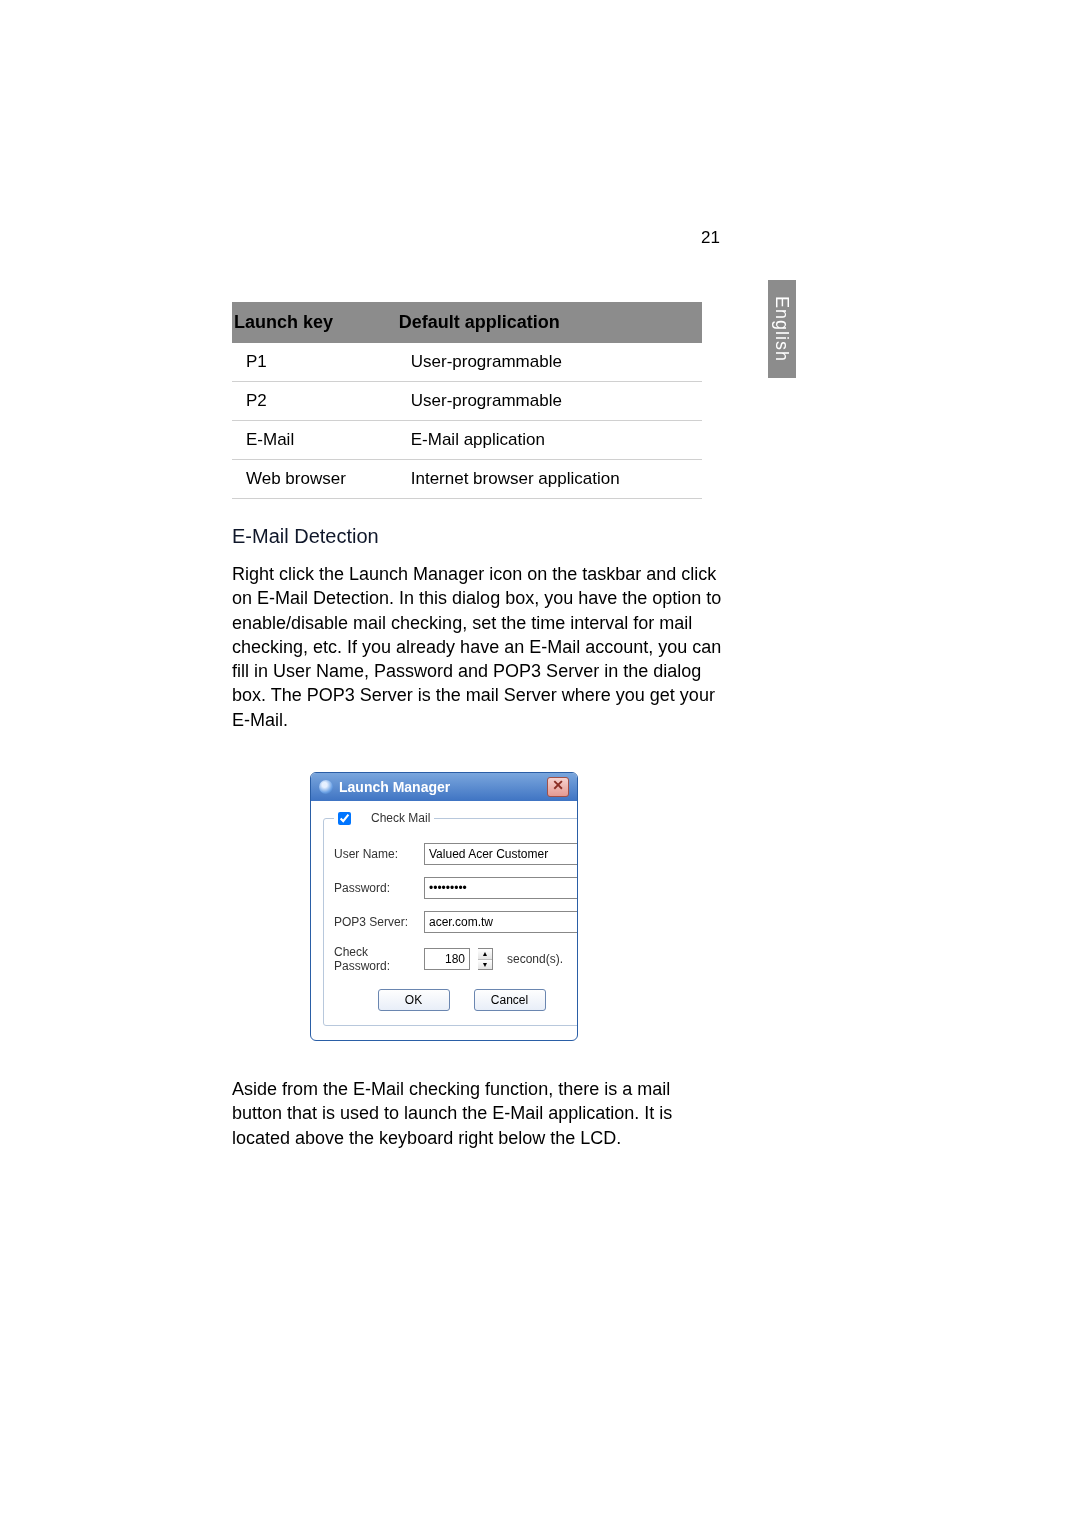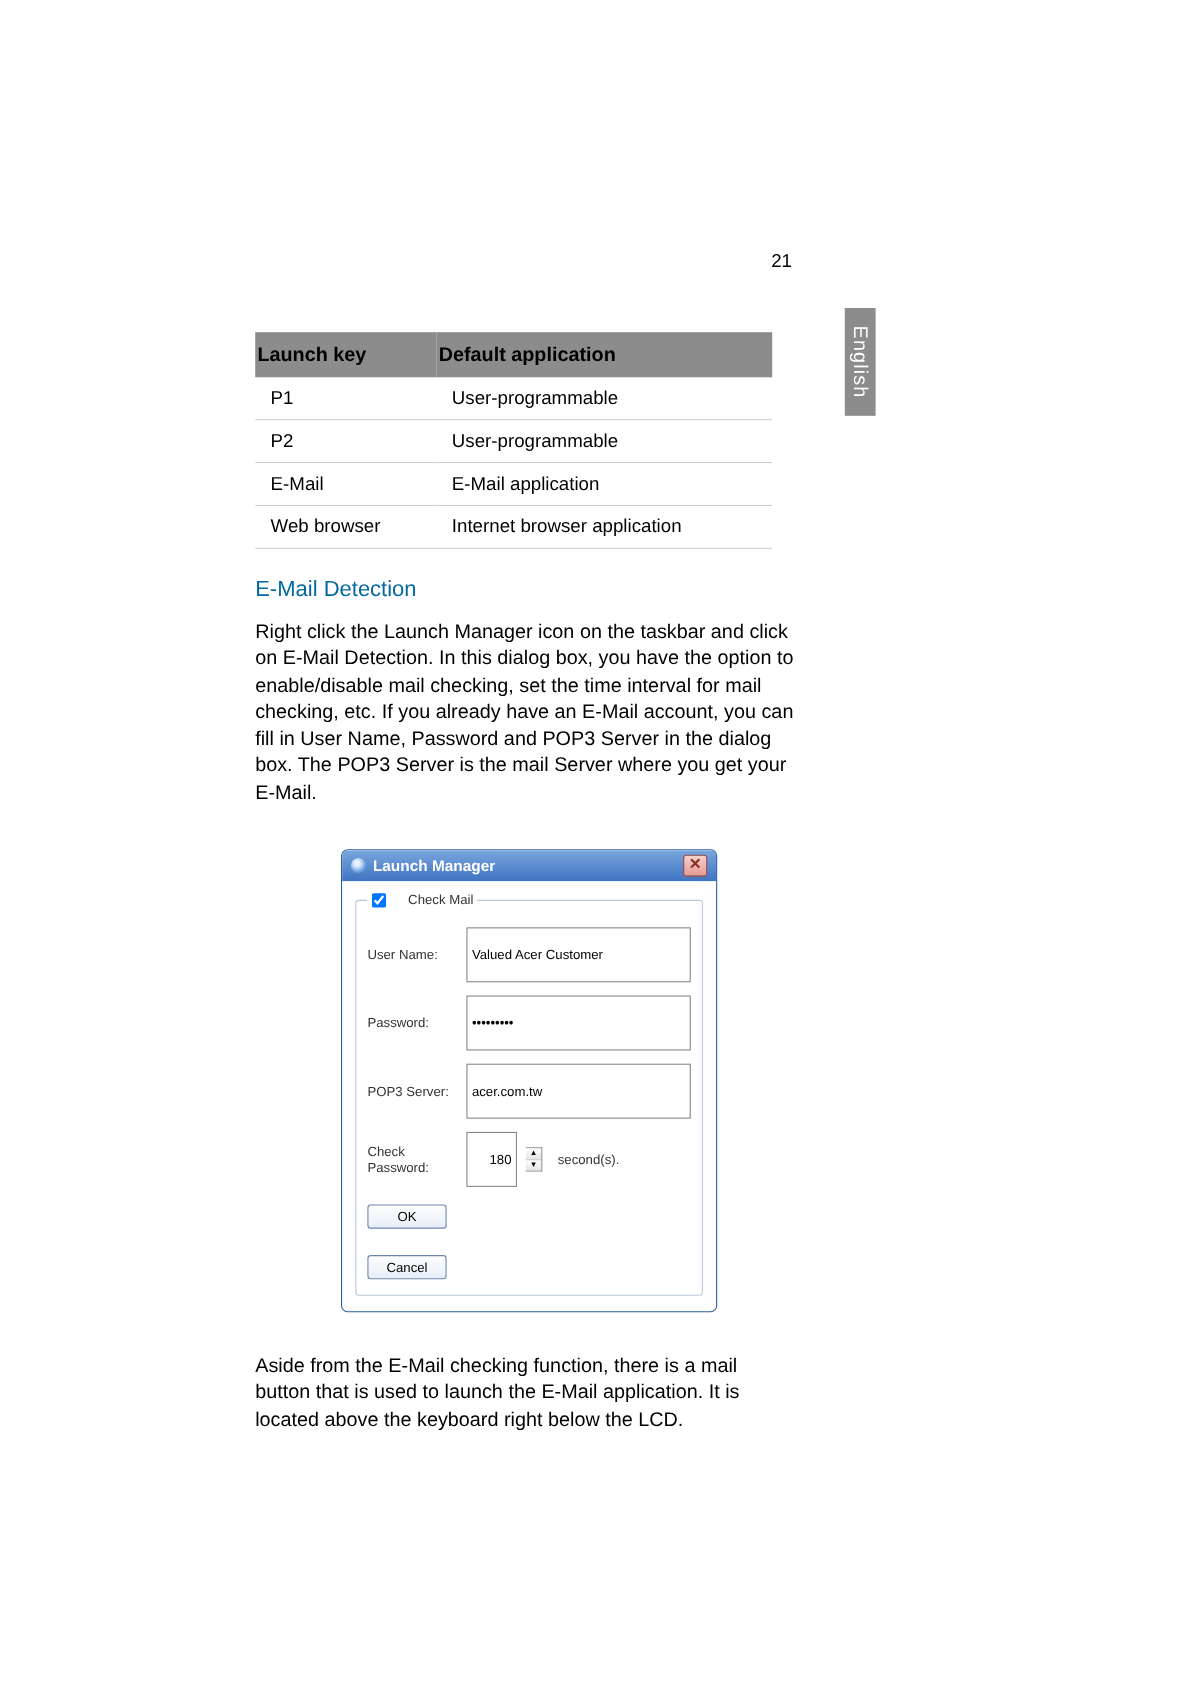--- a/index.html
+++ b/index.html
@@ -57,32 +57,32 @@
     font-size: 18px;
   }
   table.launch-table td {
     padding: 9px 14px;
     font-size: 17px;
     border-bottom: 1px solid #d0d0d0;
   }
   .section-heading {
     margin-top: 26px;
     font-size: 20px;
-    color: #0369a1;
+    color: #0f172a;
   }
   .body-text {
     margin-top: 14px;
     font-size: 18px;
     line-height: 1.35;
     width: 490px;
   }
   .dialog-wrap {
     margin-top: 40px;
     margin-left: 78px;
-    width: 342px;
+    width: 268px;
   }
   .dialog {
     border: 1px solid #2a5ea6;
     border-radius: 6px;
     background: #fff;
     overflow: hidden;
   }
   .dialog-title {
     background: linear-gradient(#7aa6dd, #3f74c3);
     color: #fff;
@@ -143,21 +143,21 @@
   }
   .row:first-of-type { margin-top: 8px; }
   .row label {
     width: 82px;
     font-size: 12px;
   }
   .row input[type=text],
   .row input[type=password] {
     flex: 1;
     font-size: 12px;
-    padding: 16px 4px;
+    padding: 2px 4px;
     border: 1px solid #888;
     height: 16px;
     background: #fff;
     font-family: Tahoma, Arial, sans-serif;
   }
   .interval-input {
     width: 36px !important;
     flex: none !important;
     text-align: right;
   }
@@ -181,21 +181,20 @@
   .spinner button:first-child { border-bottom: 1px solid #bbb; }
   .unit {
     font-size: 12px;
     margin-left: 6px;
   }
   .dialog-buttons {
     display: flex;
     justify-content: center;
     gap: 24px;
     margin-top: 16px;
-    flex-direction: column;
   }
   .dialog-buttons button {
     width: 72px;
     height: 22px;
     font-size: 12px;
     border: 1px solid #6a86b0;
     border-radius: 3px;
     background: linear-gradient(#fefefe, #e8eef8);
     cursor: pointer;
     font-family: Tahoma, Arial, sans-serif;

